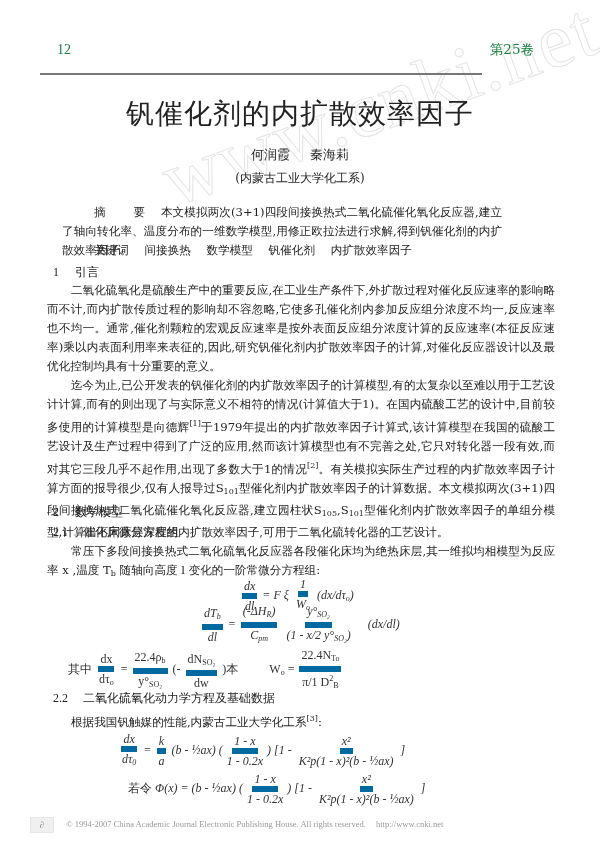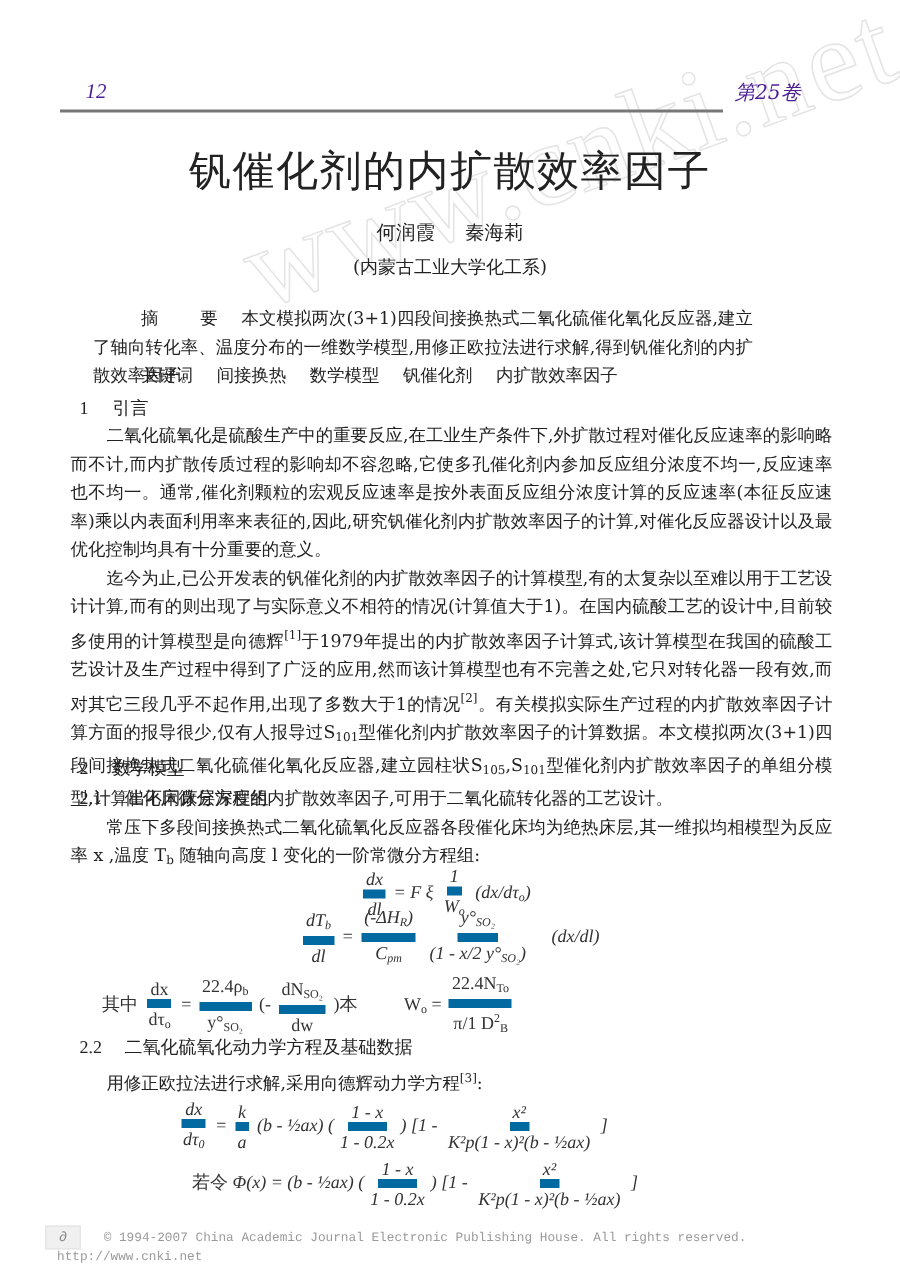--- a/index.html
+++ b/index.html
@@ -10,22 +10,22 @@
   }
   .watermark {
     position: absolute; left: 150px; top: 140px;
     font-family: "Liberation Serif", serif;
     font-size: 78px; color: transparent;
     -webkit-text-stroke: 1px #e4e4e4;
     transform: rotate(-20deg); transform-origin: left top;
     letter-spacing: 2px; white-space: nowrap; pointer-events: none;
   }
   .running-head {
-    position: absolute; left: 47px; width: 505px; top: 52px; height: 20px;
-    font-size: 13px; color: #4c1d95; font-style: italic;
+    position: absolute; left: 47px; width: 505px; top: 40px; height: 20px;
+    font-size: 13px; color: #15803d;
   }
   .running-head .pg { position: absolute; left: 10px; top: 2px; font-family: "Liberation Serif", serif; font-size: 14px; }
   .running-head .journal { position: absolute; left: 0; right: 0; text-align: center; top: 1px; letter-spacing: 5px; font-size: 13.5px; }
   .running-head .vol { position: absolute; right: 18px; top: 1px; font-size: 13.5px; }
   .head-rule { position: absolute; left: 40px; width: 442px; top: 73px; height: 2px; background: #777; }
   .head-rule { width: 442px; }
   .title {
     position: absolute; left: 0; right: 0; top: 95px; text-align: center;
     font-size: 28px; letter-spacing: 1px; color: #222;
   }
@@ -44,21 +44,21 @@
   .sec .num { display: inline-block; width: 22px; font-family: "Liberation Serif", serif; }
   .body { left: 47px; width: 508px; }
   .body p { margin: 0; text-indent: 24px; }
   .sub { font-size: 8px; vertical-align: -2px; }
   .sup { font-size: 8px; vertical-align: 5px; }
   .eq { position: absolute; font-family: "Liberation Serif", serif; font-style: italic; font-size: 12px; color: #333; }
   .frac { display: inline-flex; flex-direction: column; align-items: center; vertical-align: middle; margin: 0 2px; }
   .frac .n { border-bottom: 6px solid #0369a1; padding: 0 2px; line-height: 14px; }
   .frac .d { line-height: 14px; padding: 0 2px; }
   .footer {
-    position: absolute; left: 30px; top: 817px; font-family: Liberation Mono, monospace;
+    position: absolute; left: 30px; top: 817px; font-family: Liberation Serif, serif;
     font-size: 8.5px; color: #9a9a9a;
   }
   .footer .logo {
     display: inline-block; width: 22px; height: 14px; background: #f0f0f0;
     border: 1px solid #e6e6e6; vertical-align: middle; margin-right: 10px; text-align: center;
     font-size: 9px; line-height: 14px; color: #888; font-style: italic;
   }
 </style>
 </head>
 <body>
@@ -160,21 +160,21 @@
   <span class="frac">
       <span class="n"><span>22.4N</span><span class="sub">To</span></span>
       <span class="d"><span>π/1 D</span><span class="sup">2</span><span class="sub">B</span></span>
     </span>
 </div>
 
 <div class="sec" style="top:690px;">
   <span class="num" style="width:30px">2.2</span><span>二氧化硫氧化动力学方程及基础数据</span>
 </div>
 <div class="para body" style="top:709px;">
-  <p><span>用修正欧拉法进行求解,采用向德辉动力学方程</span><span class="sup">[3]</span><span>:</span></p>
+  <p><span>根据我国钒触媒的性能,内蒙古工业大学化工系</span><span class="sup">[3]</span><span>:</span></p>
 </div>
 
 <div class="eq" style="left:118px;top:732px;">
   <span class="frac">
       <span class="n">dx</span>
       <span class="d"><span>dτ</span><span class="sub">0</span></span>
     </span>
   <span>=</span>
   <span class="frac">
       <span class="n">k</span>

